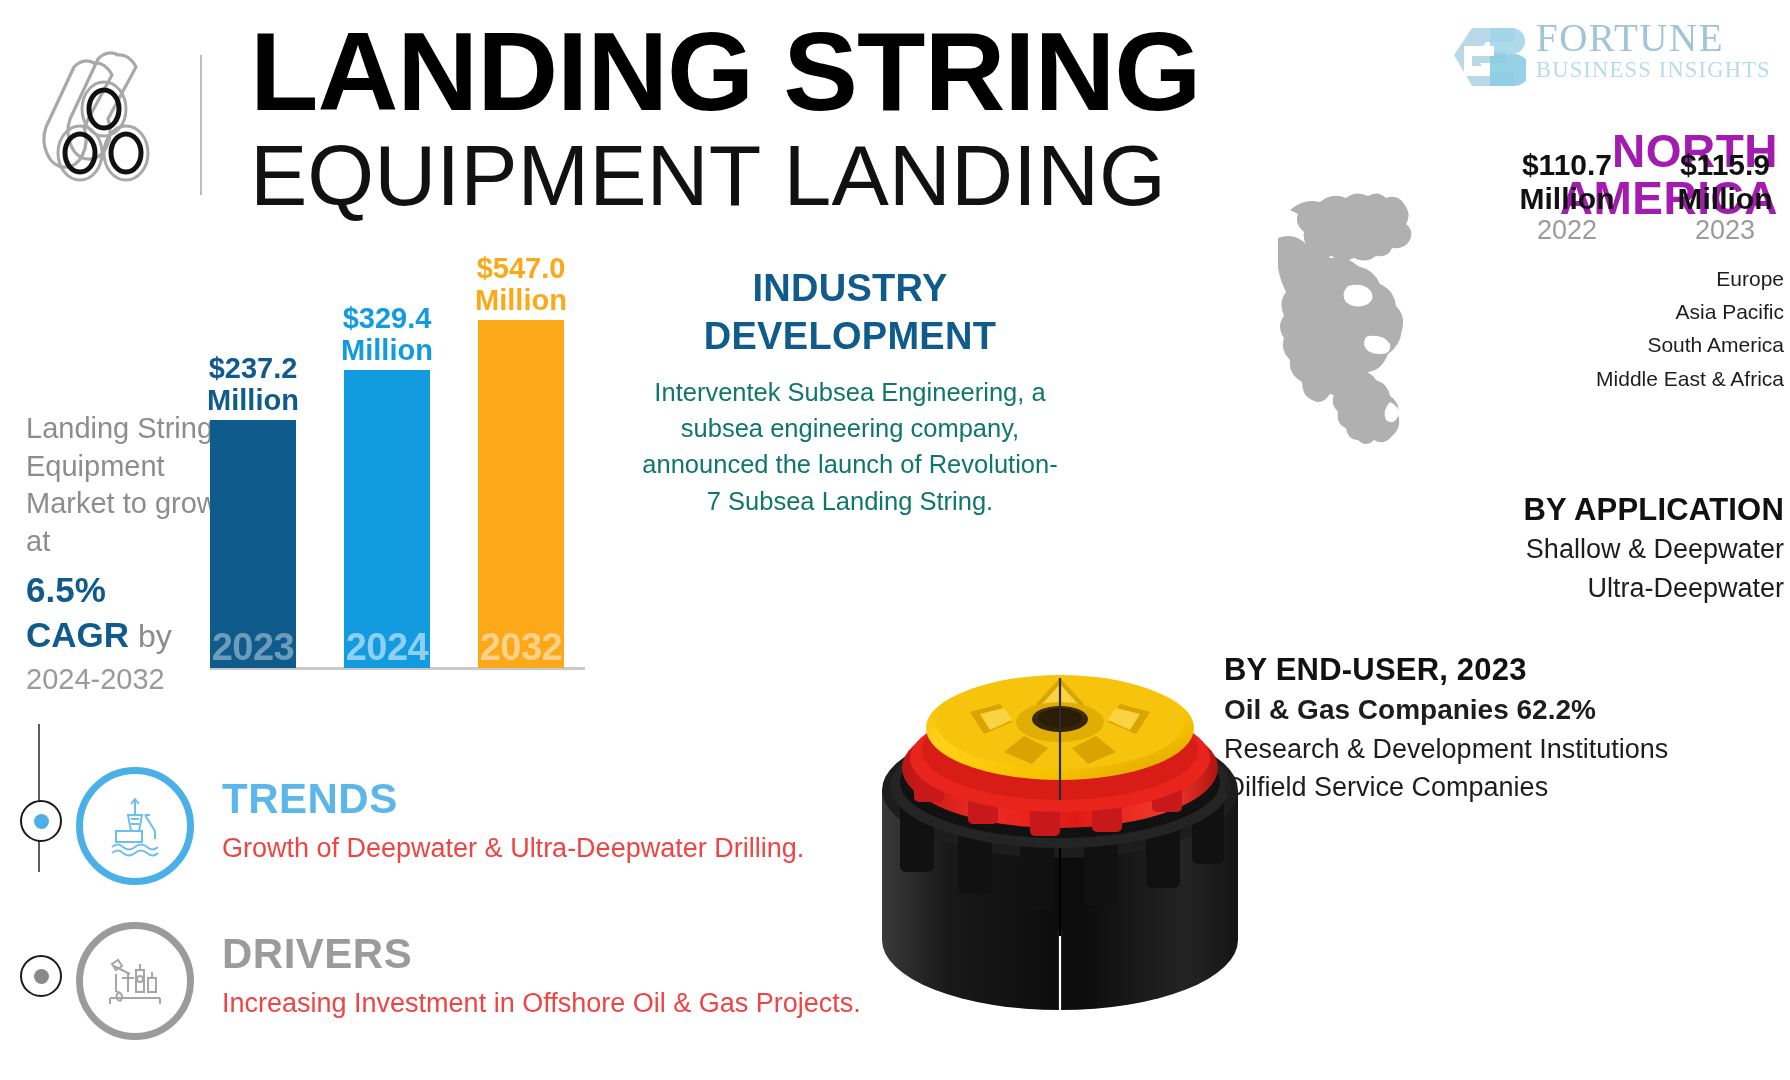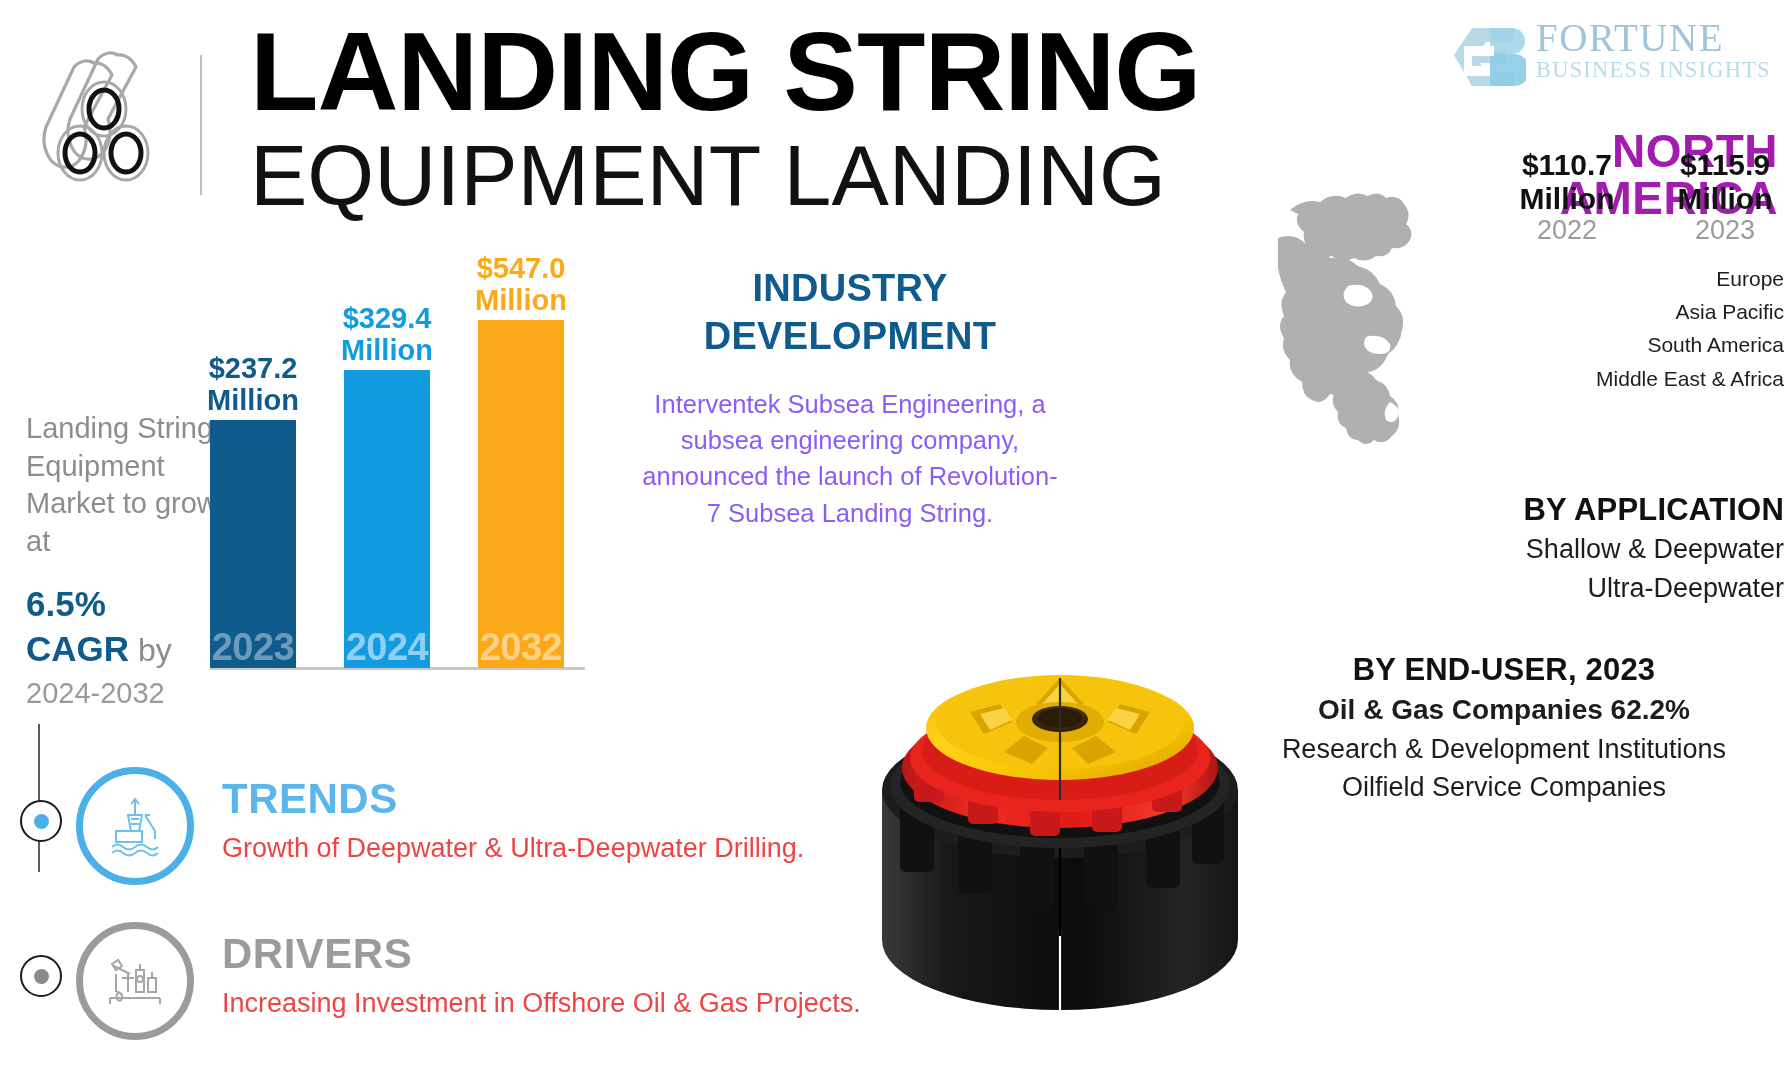--- a/index.html
+++ b/index.html
@@ -96,21 +96,21 @@
     left: 26px; top: 410px;
     width: 200px;
   }
   .intro-text {
     font-size: 29px;
     line-height: 1.3;
     color: #8d8d8d;
     font-weight: 400;
   }
   .cagr-line {
-    margin-top: 20px;
+    margin-top: 6px;
     font-size: 32px;
     line-height: 1.3;
     color: #8d8d8d;
   }
   .cagr-strong {
     color: #0f5b8c;
     font-weight: bold;
     font-size: 35px;
   }
   .cagr-range {
@@ -216,24 +216,24 @@
     text-align: center;
   }
   .ind-title {
     font-size: 38px;
     font-weight: bold;
     color: #0f5b8c;
     line-height: 1.25;
     letter-spacing: 0.3px;
   }
   .ind-body {
-    margin-top: 26px;
+    margin-top: 14px;
     font-size: 25.5px;
     line-height: 1.42;
-    color: #8b5cf6;
+    color: #0f766e;
   }
 
   
   .product {
     position: absolute;
     left: 840px; top: 600px;
     width: 440px; height: 450px;
   }
 
   
@@ -289,21 +289,21 @@
     line-height: 1.3;
     letter-spacing: 0.2px;
   }
   .grp-item { font-size: 27px; color: #1d1d1d; line-height: 1.42; }
   .grp-item.bold { font-weight: bold; font-size: 28px; }
 
   .by-user {
     position: absolute;
     right: 6px; top: 650px;
     width: 560px;
-    text-align: center;
+    text-align: left;
   }
 </style>
 </head>
 <body>
 
 <div class="page">
 
   <div class="header">
 
     <div class="pipe-logo">

